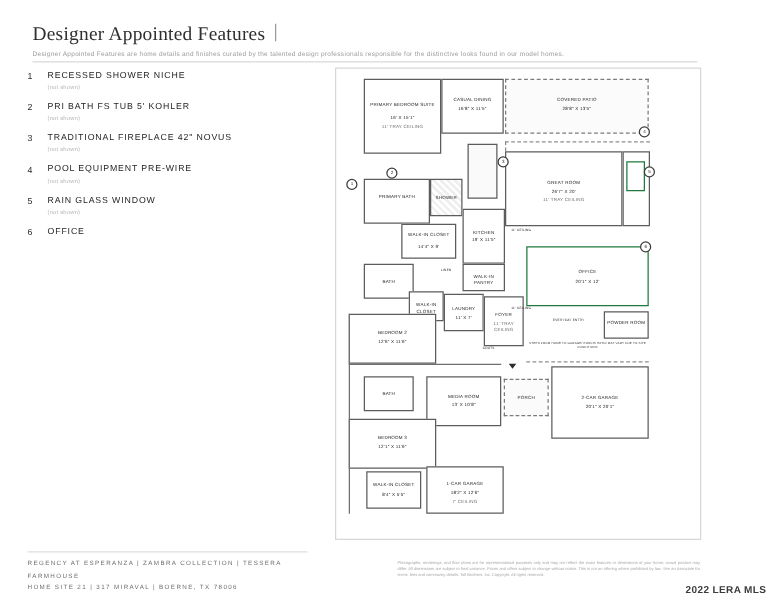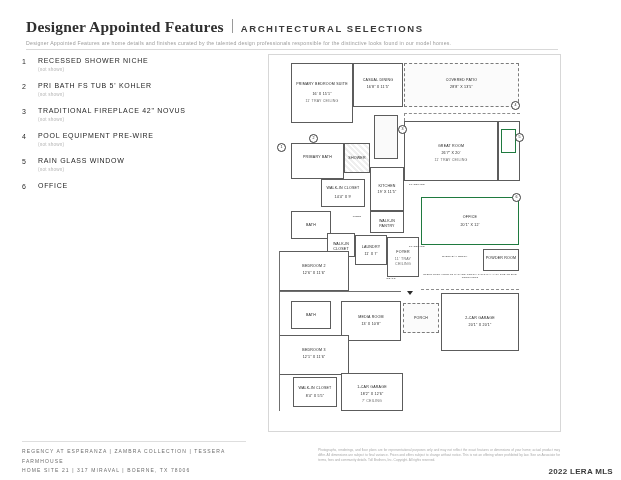--- a/index.html
+++ b/index.html
@@ -25,21 +25,20 @@
   .header {
     position: absolute;
     left: 26px;
     top: 18px;
     width: 420px;
   }
   .title-row {
     display: flex;
     align-items: baseline;
     gap: 8px;
-    font-weight: bold;
   }
   .title-main {
     font-family: "Liberation Serif", serif;
     font-size: 15.5px;
     color: #2f2f2f;
     letter-spacing: 0.2px;
     white-space: nowrap;
   }
   .title-divider {
     display: inline-block;
@@ -247,21 +246,20 @@
 </style>
 </head>
 <body>
 
 <div class="page">
 
   <div class="header">
     <div class="title-row">
       <span class="title-main">Designer Appointed Features</span>
       <span class="title-divider"></span>
-      <span class="title-sub">Architectural Selections</span>
     </div>
     <div class="subtitle">Designer Appointed Features are home details and finishes curated by the talented design professionals responsible for the distinctive looks found in our model homes.</div>
   </div>
   <div class="header-rule"></div>
 
   <div class="features">
     <div class="feature">
       <div class="feature-num">1</div>
       <div class="feature-body">
         <div class="feature-label">Recessed Shower Niche</div>

